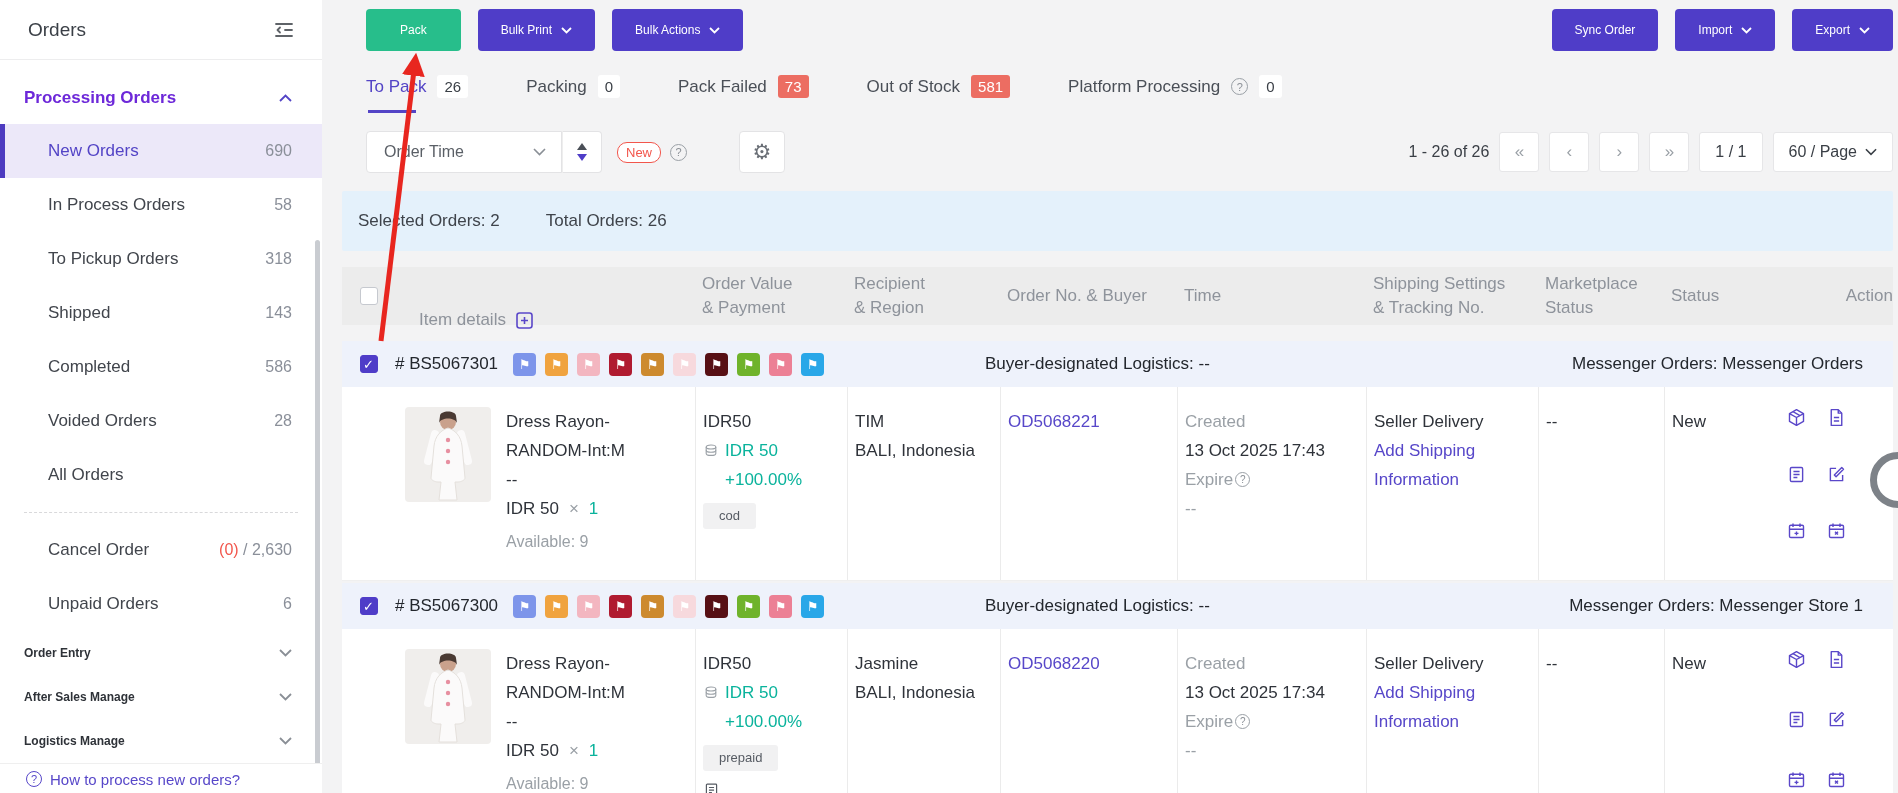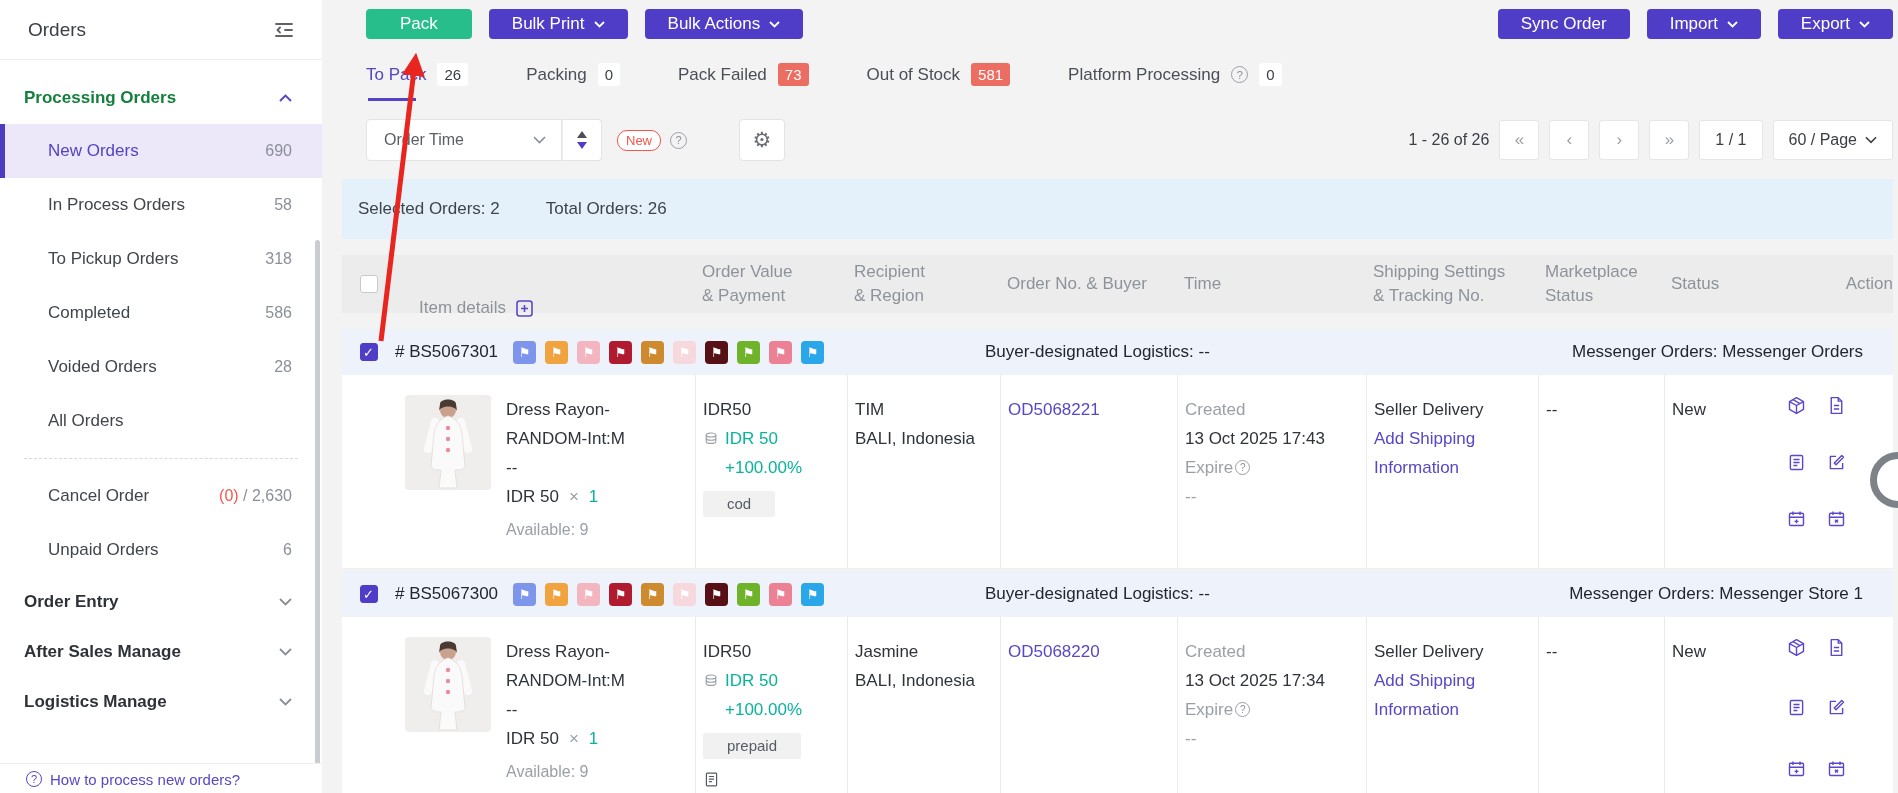--- a/index.html
+++ b/index.html
@@ -4,40 +4,40 @@
 <style>
   * { margin:0; padding:0; box-sizing:border-box; }
   html,body { width:1898px; height:793px; overflow:hidden; }
   body { font-family:"Liberation Sans", sans-serif; background:#f3f3f4; color:#32363d; position:relative; }
 
   
   .sidebar { position:absolute; left:0; top:0; width:322px; height:793px; background:#fff; z-index:5; }
   .sb-head { height:60px; display:flex; align-items:center; justify-content:space-between; padding:0 26px 0 28px; border-bottom:1px solid #ededee; }
   .sb-title { font-size:19px; color:#3a3f46; }
   .sb-body { padding-top:16px; }
-  .sb-section { display:flex; align-items:center; justify-content:space-between; padding:12px 30px 16px 24px; color:#15803d; font-weight:bold; font-size:17px; cursor:pointer;gap:23px; }
+  .sb-section { display:flex; align-items:center; justify-content:space-between; padding:12px 30px 16px 24px; color:#6d28d9; font-weight:bold; font-size:17px; cursor:pointer;gap:23px; }
   .sb-item { position:relative; display:flex; align-items:center; justify-content:space-between; height:54px; padding:0 30px 0 48px; font-size:17px; color:#41454c; cursor:pointer; }
   .sb-item .count { color:#8a8f99; font-size:16px; }
   .sb-item.active { background:#ece8f9; color:#5344c6; }
   .sb-item.active::before { content:""; position:absolute; left:0; top:0; bottom:0; width:5px; background:#4d3bc0; }
   .sb-divider { border-top:1px dashed #d9d9db; margin:10px 24px 10px 24px; }
-  .sb-group { display:flex; justify-content:space-between; align-items:center; padding:15px 30px 15px 24px; font-weight:bold; font-size:17px; color:#2e3238; cursor:pointer; }
+  .sb-group { display:flex; justify-content:space-between; align-items:center; padding:15px 30px 15px 24px; font-weight:bold; font-size:12px; color:#2e3238; cursor:pointer; }
   .count-red { color:#f2564c; }
   .count-gray { color:#8a8f99; }
   .sb-bottom { position:absolute; left:0; bottom:0; width:100%; height:30px; background:#fff; border-top:1px solid #efefef; padding:7px 0 0 26px; display:flex; align-items:flex-start; gap:8px; color:#5747c9; font-size:15px; }
   .sb-scrollbar { position:absolute; right:2px; top:240px; width:5px; height:553px; background:#c9ccd1; border-radius:3px; }
   .help-circle { width:16px; height:16px; border:1.4px solid #5747c9; border-radius:50%; display:inline-flex; align-items:center; justify-content:center; font-size:11px; flex:none; }
   .help-circle::before { content:"?"; }
 
   .chev svg { display:block; }
 
   
   .main { position:absolute; left:322px; top:0; width:1576px; height:793px; }
   .toolbar { display:flex; align-items:center; gap:17px; margin:9px 5px 0 44px; }
-  .btn { height:30px; border-radius:4px; font-size:17px; color:#fff; display:inline-flex; align-items:center; gap:9px; padding:0 23px; border:none; cursor:pointer; }
+  .btn { height:42px; border-radius:4px; font-size:12px; color:#fff; display:inline-flex; align-items:center; gap:9px; padding:0 23px; border:none; cursor:pointer; }
   .btn-green { background:#27be8b; padding:0 34px; }
   .btn-indigo { background:#4f3dc8; }
   .toolbar .right { margin-left:auto; display:flex; gap:17px; }
 
   .tabs { display:flex; gap:58px; margin:24px 0 0 44px; align-items:flex-end; font-size:17px; color:#4a4f57; }
   .tab { display:flex; gap:11px; align-items:center; padding-bottom:15px; position:relative; cursor:pointer; }
   .tab.active { color:#5344c6; }
   .tab.active::after { content:""; position:absolute; left:2px; bottom:0; width:48px; height:3px; background:#5344c6; }
   .tab-badge { background:#fff; color:#3a3f46; font-size:15px; padding:3px 7px; border-radius:3px; min-width:22px; text-align:center; }
   .tab-badge.red { background:#ec6d62; color:#fff; }
@@ -97,21 +97,21 @@
   .data-row .c1 { display:flex; gap:15px; padding-left:10px; }
   .gray { color:#9aa0a6; }
   .teal { color:#0ab39c; }
   .link { color:#5747c9; cursor:pointer; }
   .prod-img { width:86px; height:95px; border-radius:4px; overflow:hidden; flex:none; cursor:pointer; }
   .price-line .x { color:#9aa0a6; margin:0 10px; }
   .price-line .qty { color:#0ab39c; }
   .avail { font-size:16px; margin-top:4px; }
   .escrow-line { display:flex; align-items:center; gap:6px; }
   .rate { padding-left:22px; }
-  .tag { display:inline-block; background:#f1f1f2; color:#565b63; font-size:15px; padding:4px 24px; border-radius:3px; margin-top:9px; line-height:18px; }
+  .tag { display:inline-block; background:#f1f1f2; color:#565b63; font-size:13px; padding:4px 16px; border-radius:3px; margin-top:9px; line-height:18px; }
   .expire-line { display:flex; align-items:center; gap:2px; }
   .expire-line .q-circle { margin-left:0; width:15px; height:15px; font-size:10px; }
   .action-grid { display:grid; grid-template-columns:repeat(2, 40px); row-gap:21px; padding:26px 0 0 16px; }
   .action-grid span { cursor:pointer; }
 
   .float-circle { position:absolute; left:1870px; top:452px; width:56px; height:56px; border-radius:50%; background:#fff; border:7px solid #7d8288; z-index:40; }
 
   .arrow-overlay { position:absolute; left:0; top:0; width:1898px; height:793px; pointer-events:none; z-index:60; }
 </style>
 </head>
@@ -140,20 +140,24 @@
       <span>New Orders</span>
       <span class="count">690</span>
     </div>
     <div class="sb-item">
       <span>In Process Orders</span>
       <span class="count">58</span>
     </div>
     <div class="sb-item">
       <span>To Pickup Orders</span>
       <span class="count">318</span>
+    </div>
+    <div class="sb-item">
+      <span>Shipped</span>
+      <span class="count">143</span>
     </div>
     <div class="sb-item">
       <span>Completed</span>
       <span class="count">586</span>
     </div>
     <div class="sb-item">
       <span>Voided Orders</span>
       <span class="count">28</span>
     </div>
     <div class="sb-item">

